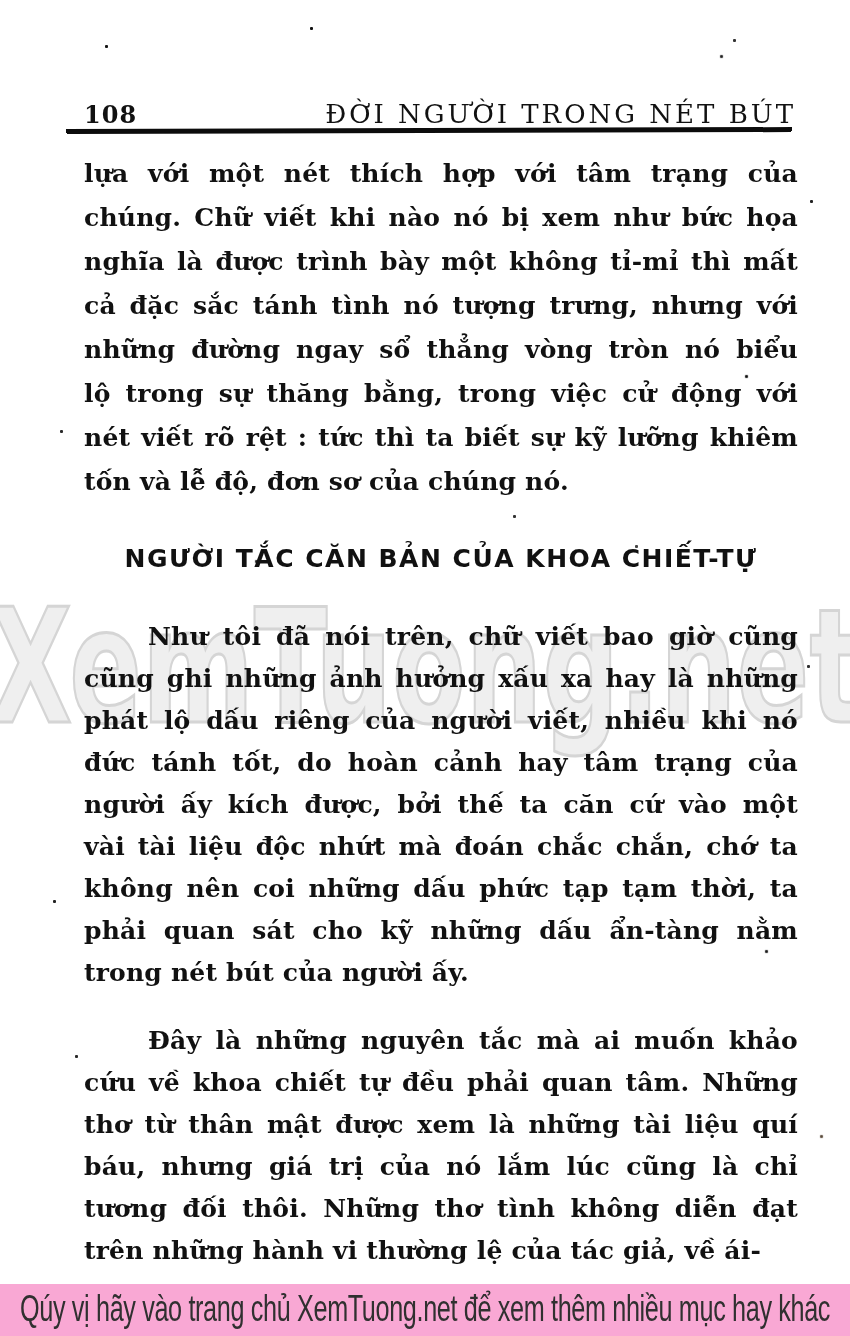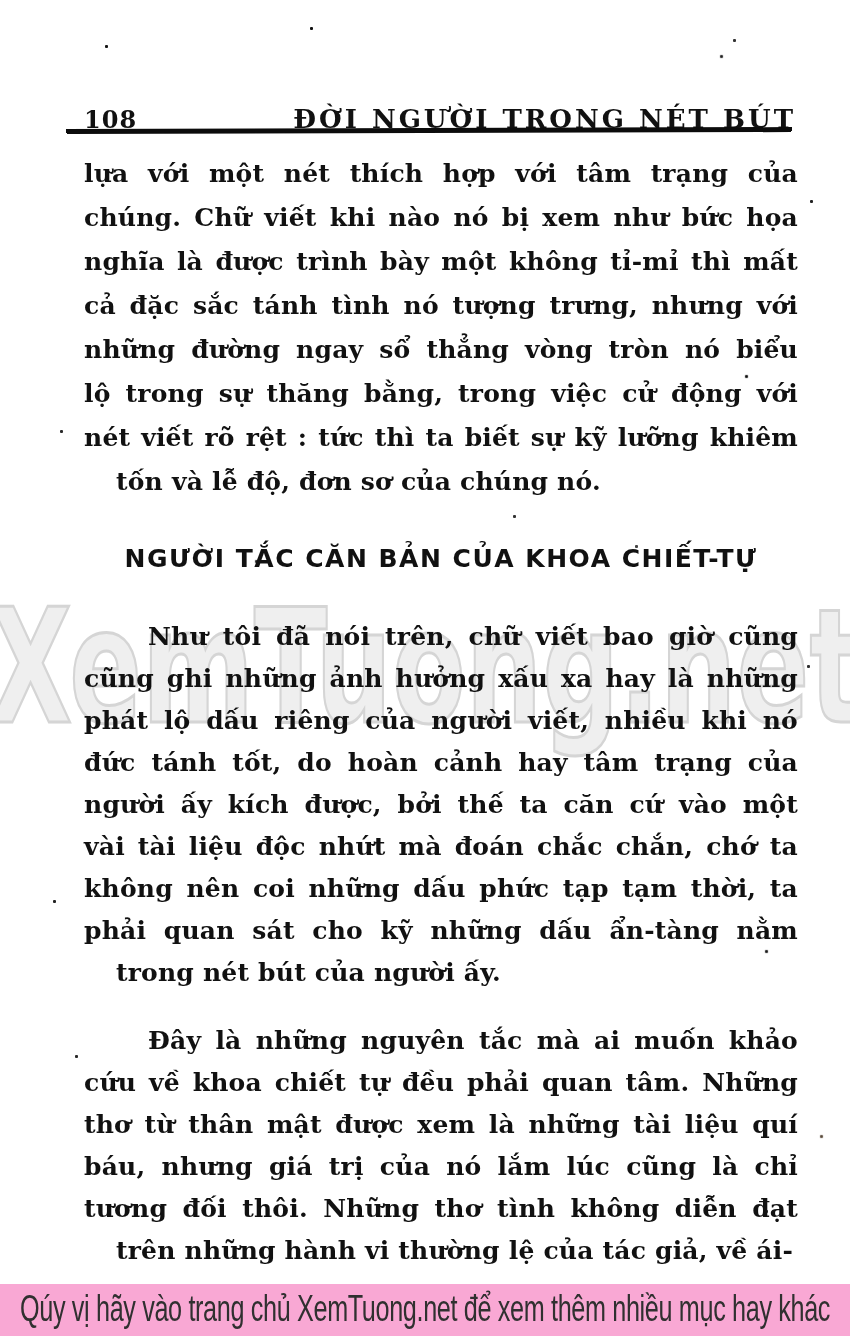--- a/index.html
+++ b/index.html
@@ -6,29 +6,30 @@
   #page{
     position:relative;
     width:850px;height:1336px;
     background:#ffffff;
     overflow:hidden;
     font-family:"DejaVu Serif", serif;
     color:#111;
   }
   
   #running-header{
-    position:absolute;top:104px;left:84px;width:712px;height:32px;
+    position:absolute;top:84px;left:84px;width:712px;height:32px;
     display:flex;justify-content:space-between;align-items:baseline;
   }
   #page-number{
     font-size:24px;font-weight:bold;letter-spacing:1px;
   }
   #running-title{
-    font-size:26px;font-weight:bold;letter-spacing:3px;
+    font-size:26px;font-weight:normal;letter-spacing:3px;
     white-space:nowrap;
+    margin-top:15px;
   }
   #header-rule{
     position:absolute;top:128px;left:66px;width:726px;height:4px;
     background:#0c0c0c;
     box-shadow:0 2px 0 -1px #0c0c0c;
     transform:rotate(-0.15deg);
   }
   
   .para{
     position:absolute;left:84px;width:714px;
@@ -39,21 +40,21 @@
   #para-0{top:152px;}
   #para-0 .tline{line-height:44px;}
   #para-1{top:616px;}
   #para-2{top:1020px;}
   .tline{
     line-height:42px;
     text-align:justify;
     text-align-last:justify;
     white-space:normal;
   }
-  .tline.lastline{text-align-last:left;margin-left:32px;}
+  .tline.lastline{text-align-last:left;}
   .tline.indent{padding-left:64px;}
   
   #section-heading{
     position:absolute;top:544px;left:84px;width:714px;
     text-align:center;
     font-family:"DejaVu Sans", sans-serif;
     font-size:25px;font-weight:800;letter-spacing:1.5px;
     white-space:nowrap;
     z-index:2;
   }

